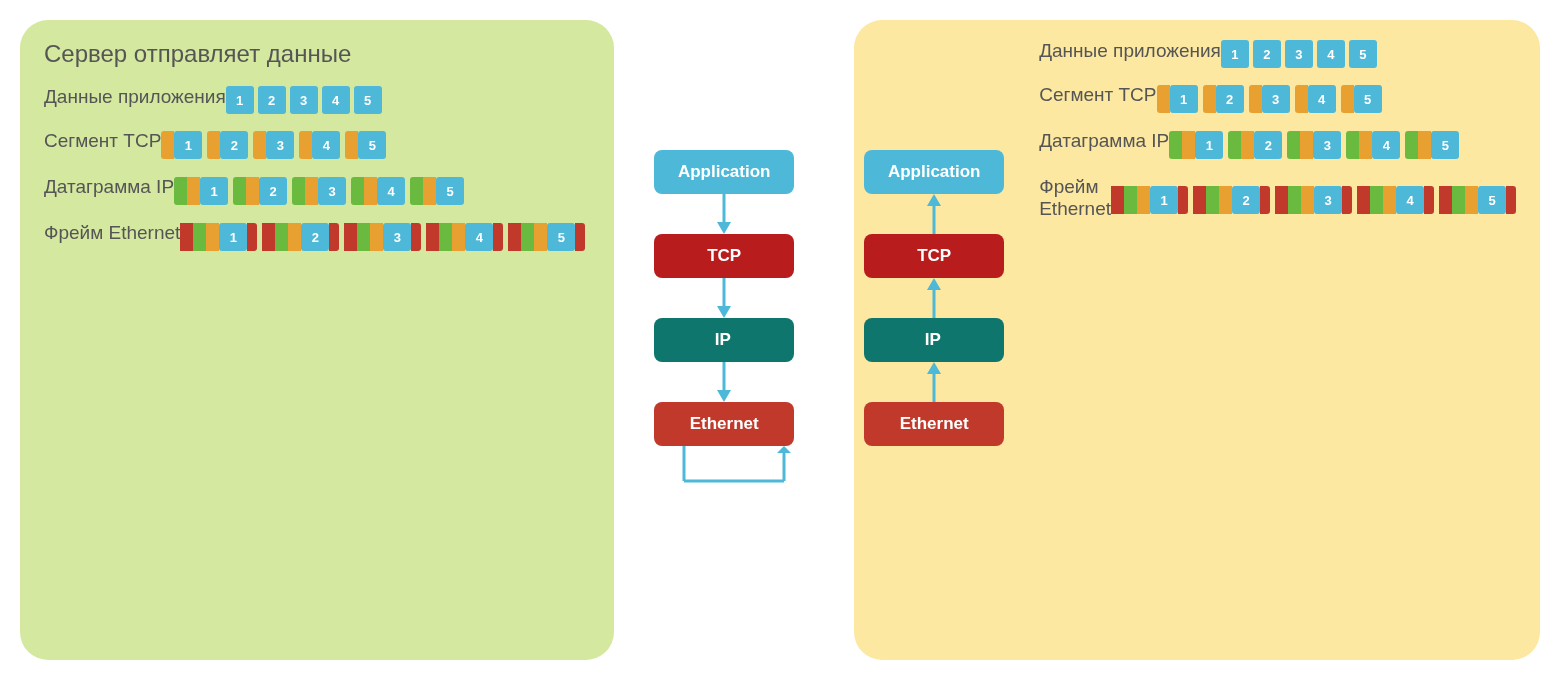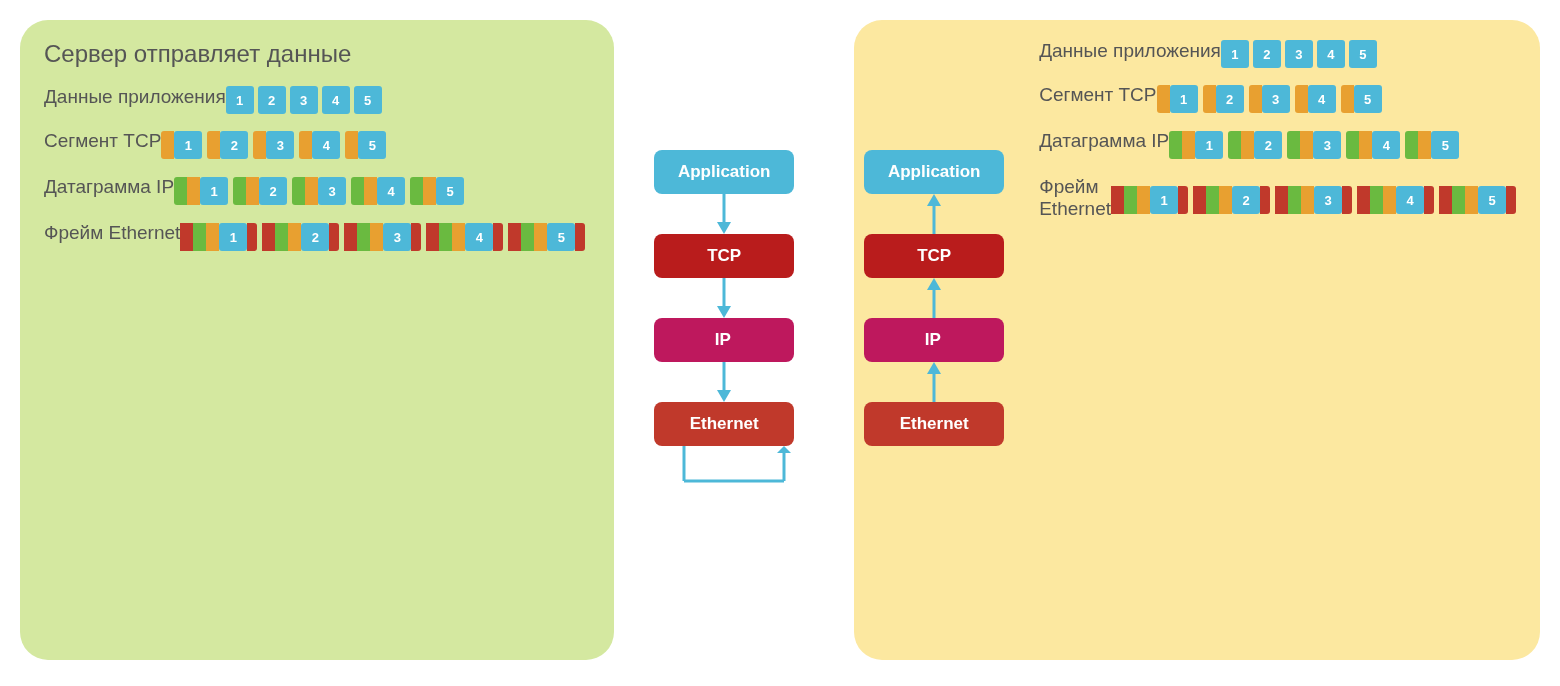--- a/index.html
+++ b/index.html
@@ -28,21 +28,21 @@
       text-align: center;
       padding: 10px 16px;
       width: 130px;
       min-height: 44px;
       display: flex;
       align-items: center;
       justify-content: center;
     }
     .proto-app { background: #4db8d8; margin-top: 40px; }
     .proto-tcp { background: #b91c1c; }
-    .proto-ip  { background: #be185d; padding-left: 13px; }
+    .proto-ip  { background: #0f766e; padding-left: 13px; }
     .proto-eth { background: #c0392b; }
 
     
     .full-diagram {
       display: flex;
       width: 1520px;
       height: 646px;
       position: relative;
     }
     .left-panel-inner {

